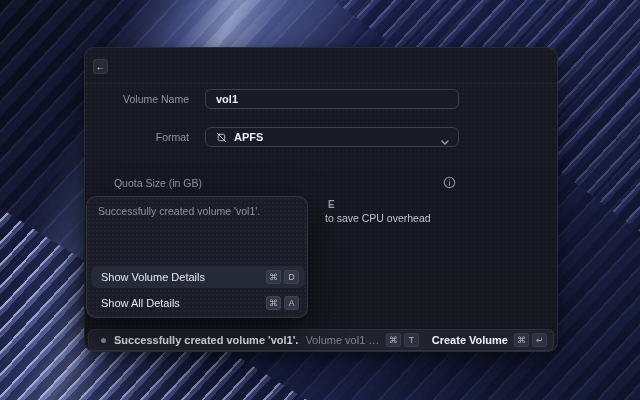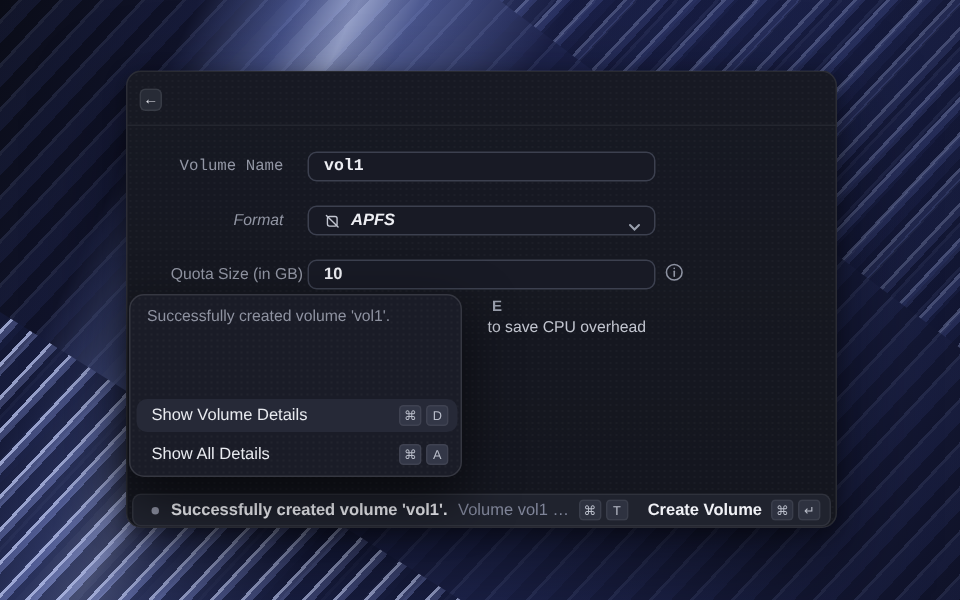--- a/index.html
+++ b/index.html
@@ -31,23 +31,23 @@
   .window::before { content:""; position:absolute; inset:0; border-radius:inherit; pointer-events:none;
     background-image:radial-gradient(rgba(255,255,255,0.028) 1px, transparent 1px); background-size:4px 4px; }
 
   .win-header { position:absolute; left:0; top:0; width:100%; height:36px;
     border-bottom:1px solid rgba(255,255,255,0.06); }
   .back-btn { position:absolute; left:8px; top:11px; width:15px; height:15px;
     background:#272b36; border:1px solid rgba(255,255,255,0.08); border-radius:4px;
     color:#dfe1e8; font-size:10px; line-height:13px; text-align:center; cursor:pointer; }
 
   .form-row { position:absolute; left:0; width:100%; height:20px; display:flex; align-items:center; }
-  .row-1 { top:53px;font-family:Liberation Mono, monospace; } .row-2 { top:89px;font-style:italic; } .row-3 { top:125px;padding-left:13px; }
+  .row-1 { top:41px; } .row-2 { top:79px; } .row-3 { top:125px;padding-left:13px; }
   .form-label { width:104px; text-align:right; font-size:10.5px; color:#9296a4; padding-right:0; }
-  .field { position:absolute; left:120px; top:0; width:232px; height:20px;
+  .field { position:absolute; left:120px; top:0; width:254px; height:20px;
     background:#181a25; border:1px solid #3c404f; border-radius:6px;
     display:flex; align-items:center; padding:0 10px; color:#edeef3; font-size:11px; font-weight:600; }
   .field .fmt-icon { display:inline-flex; margin-right:7px; }
   .field .chev { position:absolute; right:9px; top:7px; }
 
   .info-icon { position:absolute; left:358px; top:127px; width:13px; height:13px; }
 
   .frag1 { position:absolute; left:243px; top:151px; font-size:10px; font-weight:700; color:#9ba0ad; letter-spacing:0.4px; }
   .frag2 { position:absolute; left:240px; top:164px; font-size:10.5px; font-weight:400; color:#c2c5cf; }
 
@@ -109,23 +109,20 @@
         <span class="chev">
           <svg width="8" height="5" viewBox="0 0 8 5" fill="none" stroke="#9aa0ae" stroke-width="1.4" stroke-linecap="round">
             <path d="M1 1l3 3 3-3"></path>
           </svg>
         </span>
       </div>
     </div>
 
     <div class="form-row row-3">
       <div class="form-label">Quota Size (in GB)</div>
-      <div class="field">
-        <span>10</span>
-      </div>
     </div>
 
     <span class="info-icon">
       <svg width="13" height="13" viewBox="0 0 16 16" fill="none" stroke="#8e93a2" stroke-width="1.3" stroke-linecap="round">
         <circle cx="8" cy="8" r="6.4"></circle>
         <line x1="8" y1="4.8" x2="8" y2="4.9"></line>
         <line x1="8" y1="7.2" x2="8" y2="11.2"></line>
       </svg>
     </span>
 

